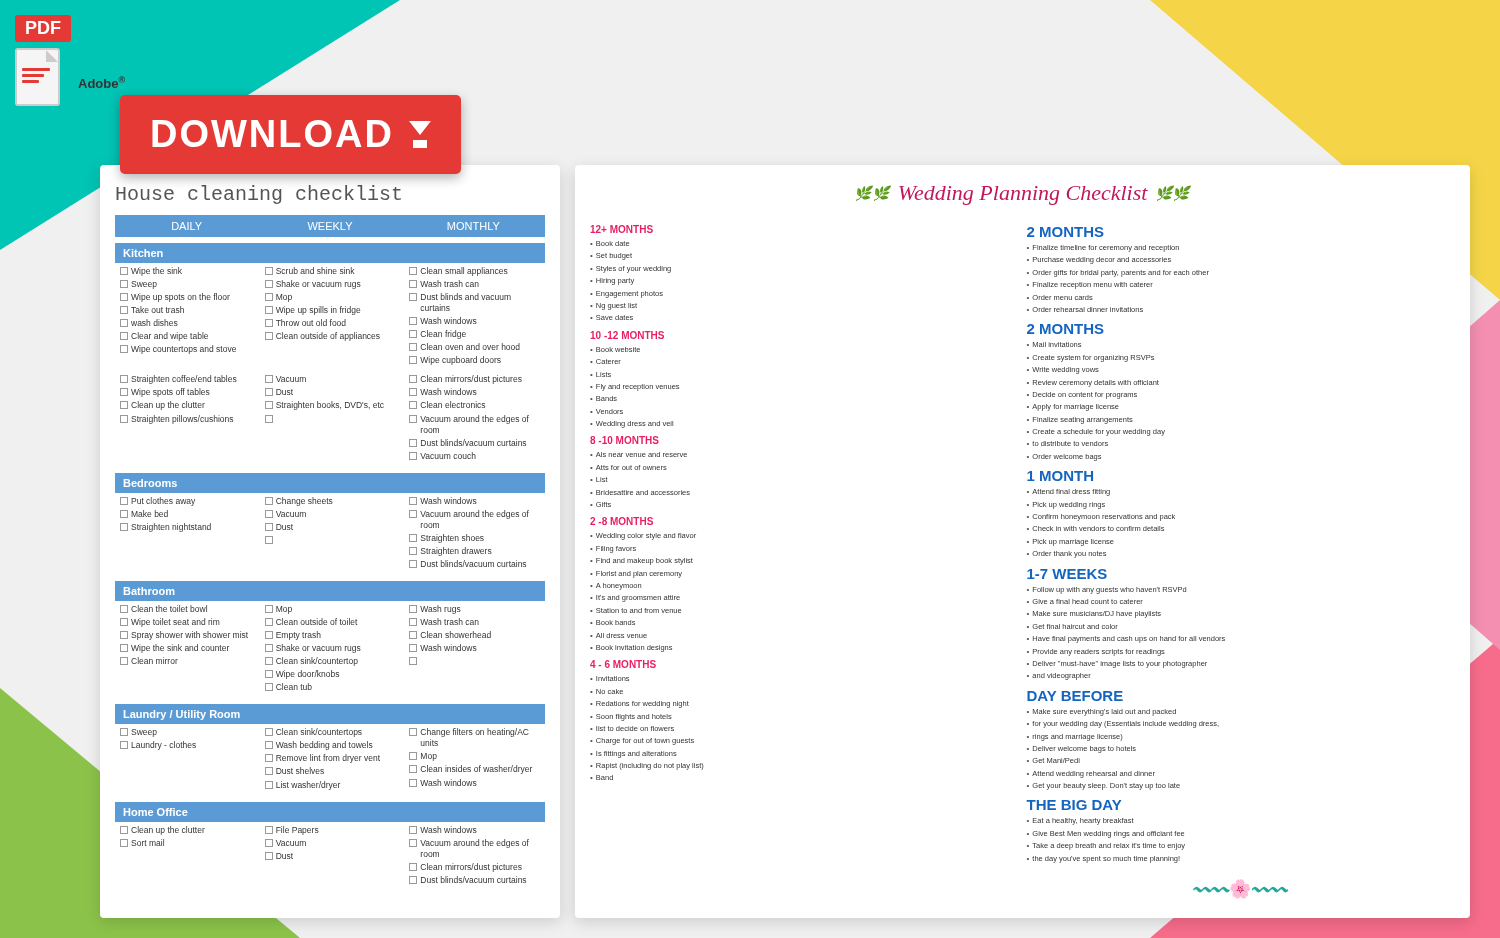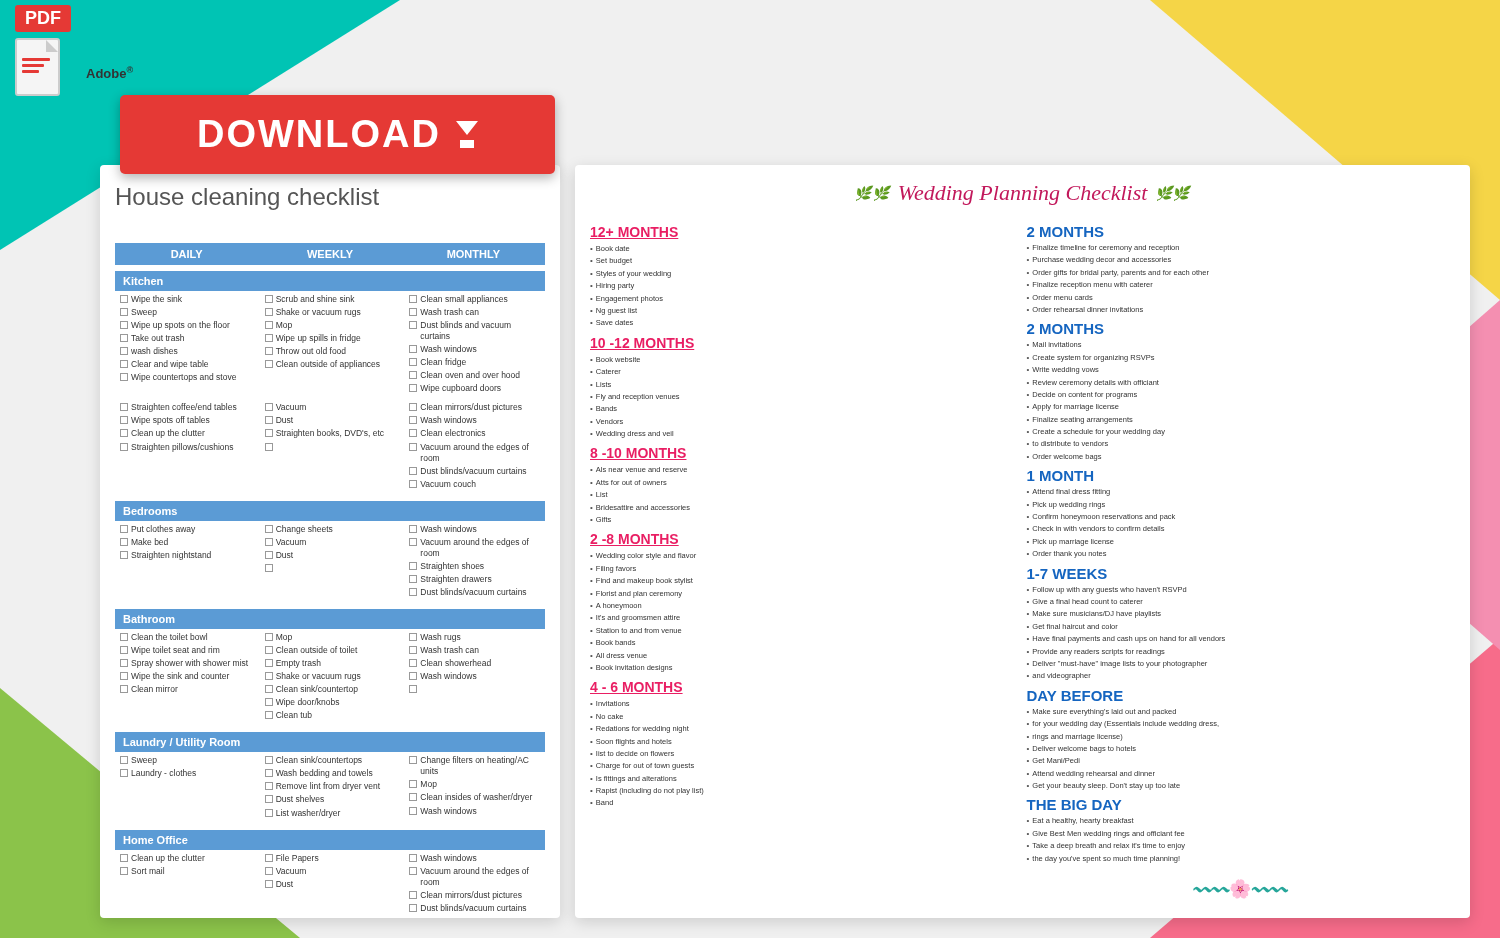--- a/index.html
+++ b/index.html
@@ -45,40 +45,39 @@
     .bg-pink-mid {
       top: 300px; right: 0;
       width: 200px; height: 350px;
       background: #f48fb1;
       clip-path: polygon(100% 0, 100% 100%, 0 50%);
     }
 
     
     .pdf-badge {
       position: absolute;
-      top: 5px; left: 15px;
+      top: 15px; left: 15px;
       z-index: 10;
       display: flex;
       flex-direction: column;
       align-items: flex-start;
     }
     .pdf-label {
       background: #e53935;
       color: white;
       font-size: 18px;
       font-weight: bold;
       padding: 3px 10px;
       border-radius: 3px;
       margin-bottom: 2px;
     }
     .pdf-icon {
       display: flex;
       align-items: center;
       margin-top: 4px;
-      gap: 8px;
     }
     .pdf-icon-symbol {
       width: 55px;
       height: 65px;
       position: relative;
     }
     .pdf-icon-body {
       width: 45px;
       height: 58px;
       background: #f5f5f5;
@@ -121,21 +120,21 @@
 
     
     .download-btn {
       position: absolute;
       top: 95px; left: 120px;
       z-index: 10;
       background: #e53935;
       color: white;
       font-size: 38px;
       font-weight: 900;
-      padding: 18px 77px;
+      padding: 18px 30px;
       border-radius: 5px;
       display: flex;
       align-items: center;
       gap: 15px;
       letter-spacing: 2px;
       cursor: pointer;
       box-shadow: 0 4px 12px rgba(0,0,0,0.3);
     }
 
     
@@ -155,33 +154,34 @@
       border-radius: 4px;
       box-shadow: 0 4px 15px rgba(0,0,0,0.15);
       width: 460px;
       min-width: 460px;
       padding: 18px 15px;
       overflow: hidden;
       position: relative;
     }
 
     .house-title {
-      font-size: 24px;
+      font-size: 20px;
       color: #555;
       font-weight: normal;
-      margin-bottom: 27px;
+      margin-bottom: 4px;
       padding-bottom: 5px;
+      font-family: Liberation Mono, monospace;
     }
 
     .checklist-header {
       display: grid;
       grid-template-columns: 1fr 1fr 1fr;
       background: #5b9bd5;
       color: white;
-      font-weight: bold;
+      font-weight: normal;
       font-size: 11px;
       text-align: center;
       padding: 5px 0;
       margin-bottom: 0;
     }
 
     .section-header {
       background: #5b9bd5;
       color: white;
       font-size: 11px;
@@ -238,25 +238,24 @@
       font-style: italic;
       margin-bottom: 12px;
       display: flex;
       align-items: center;
       justify-content: center;
       gap: 8px;
     }
 
     .wedding-section-title {
       color: #e91e63;
-      font-size: 14px;
+      font-size: 10px;
       font-weight: bold;
       margin-bottom: 4px;
       margin-top: 6px;
-      text-decoration: underline;
     }
 
     .wedding-item {
       display: flex;
       align-items: flex-start;
       gap: 3px;
       margin-bottom: 2px;
       color: #333;
       line-height: 1.3;
     }

